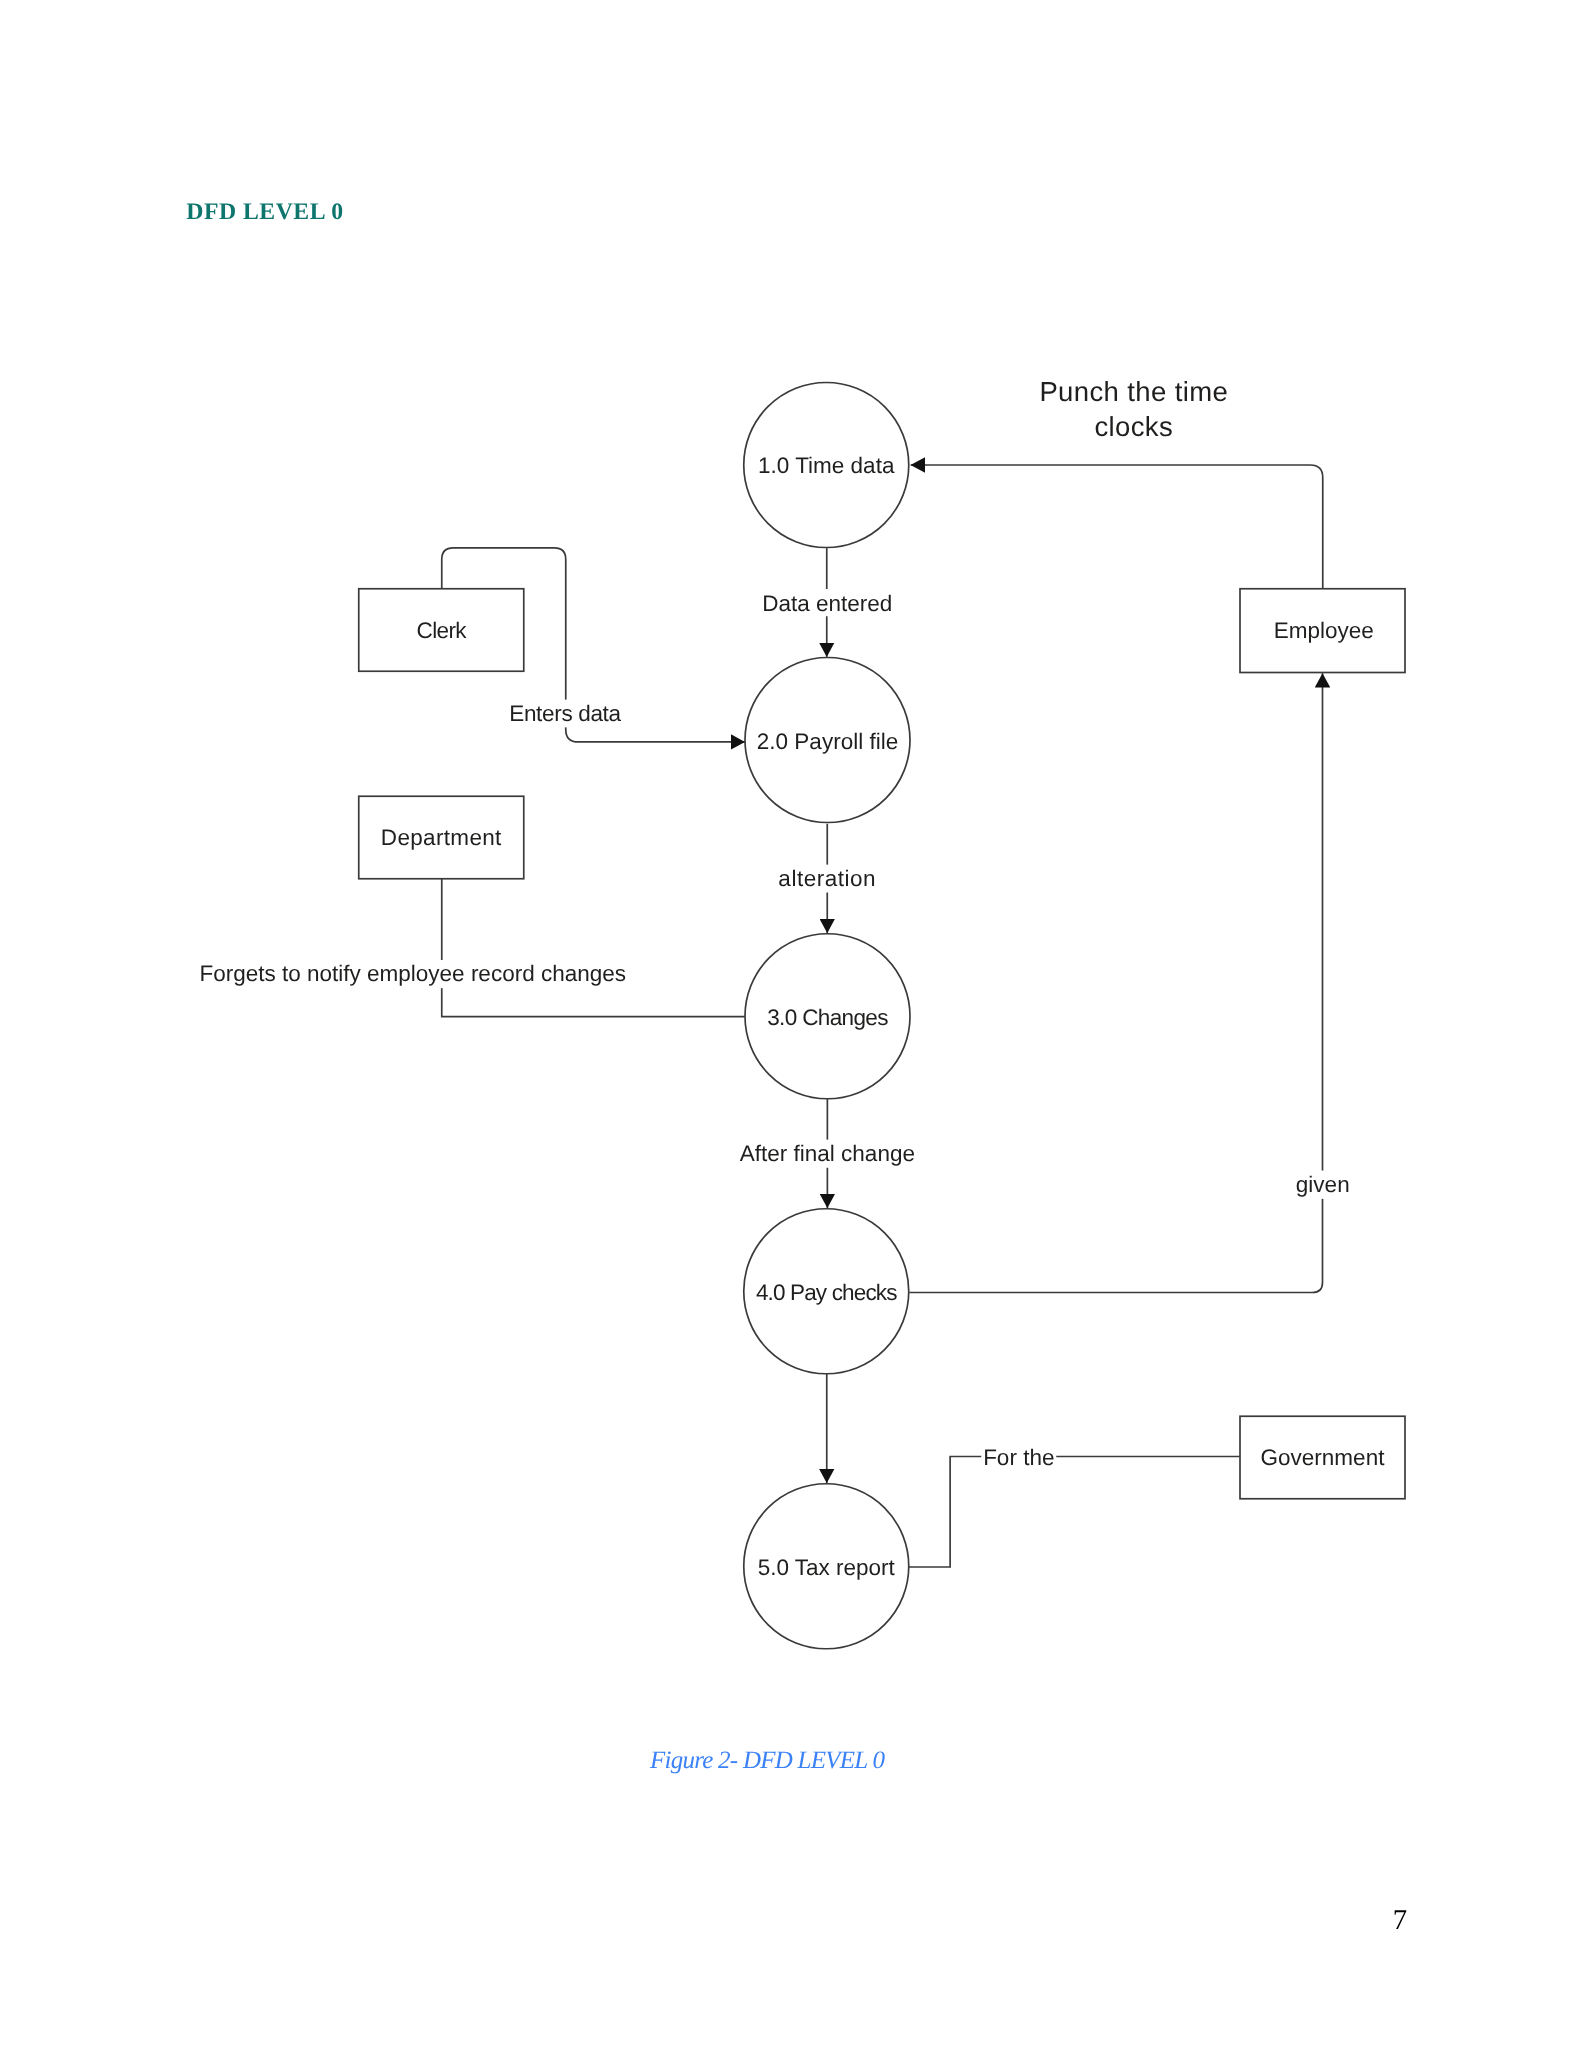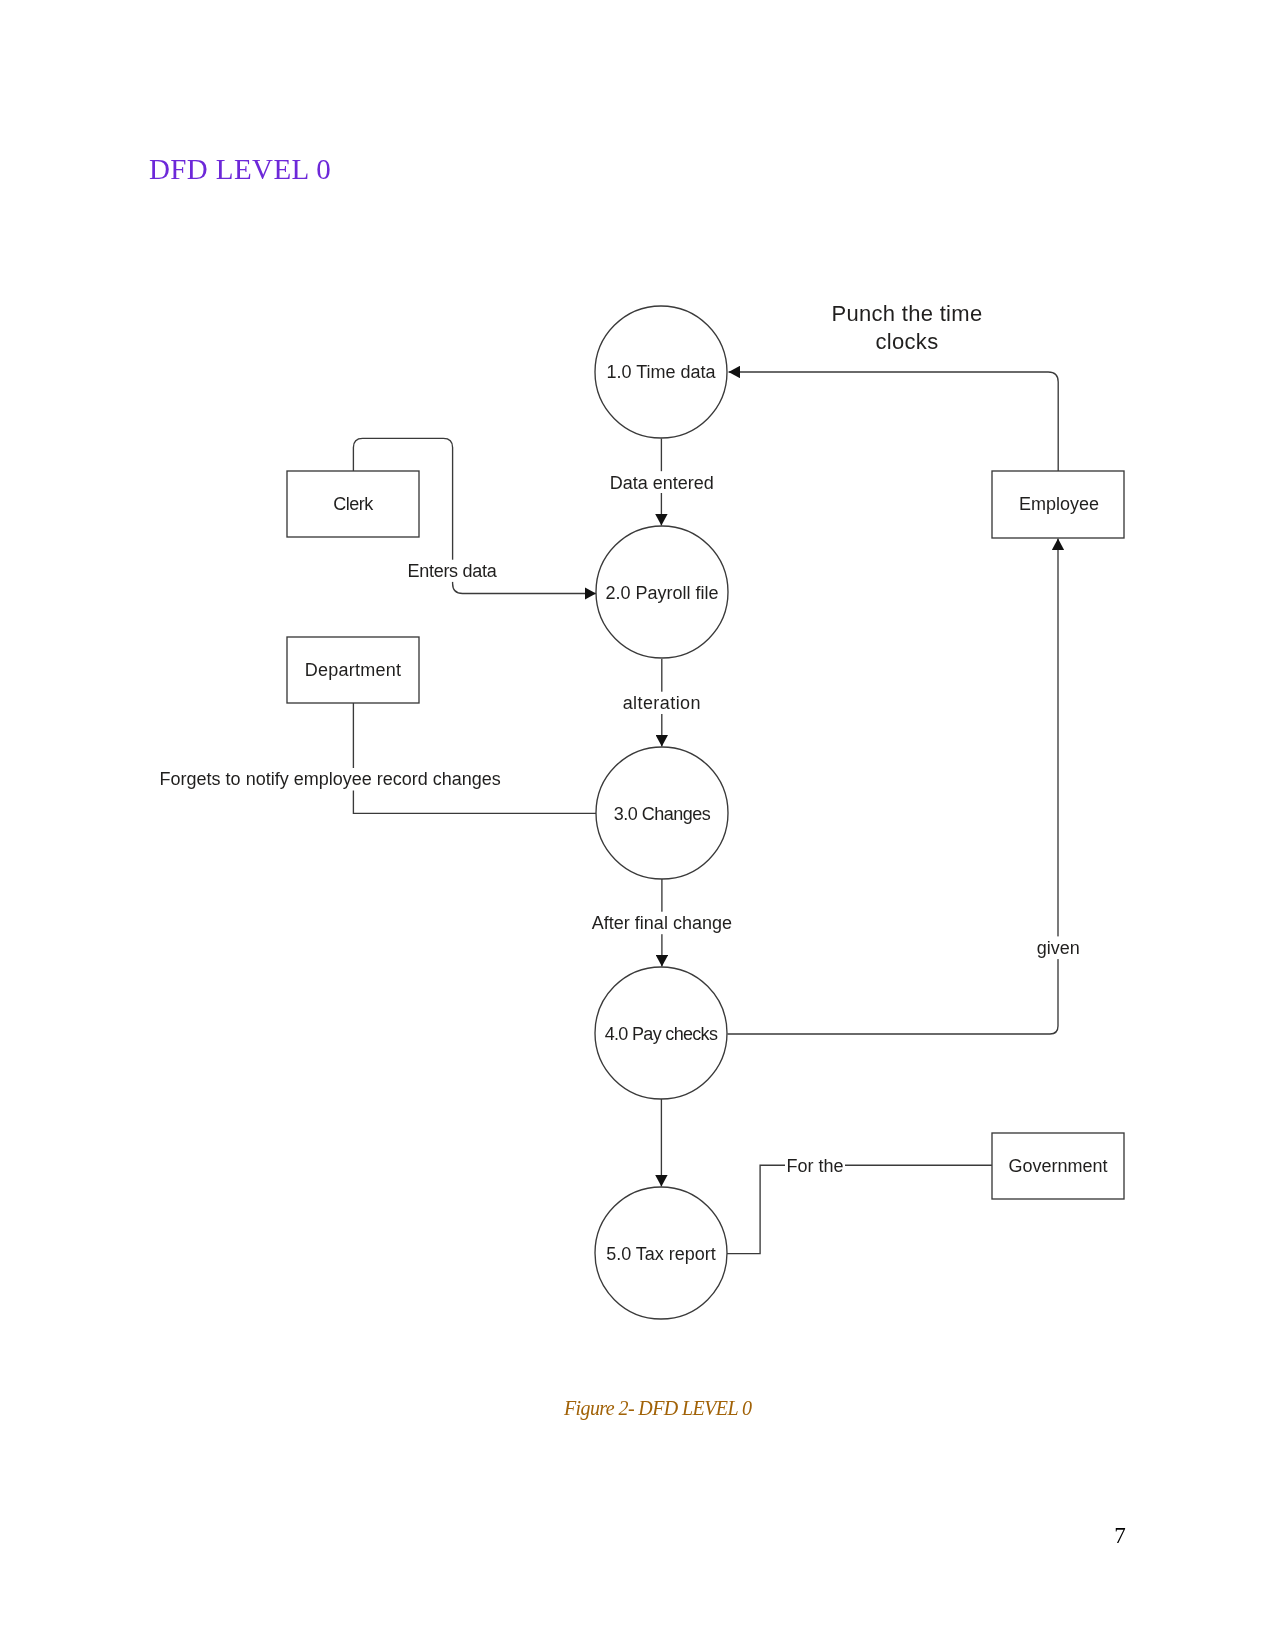--- a/index.html
+++ b/index.html
@@ -1,25 +1,25 @@
 <!DOCTYPE html>
 <html><head>
 <meta charset="utf-8">
 <title>DFD LEVEL 0</title>
 <style>
   html, body { margin:0; padding:0; background:#ffffff; }
   body { width:1275px; height:1651px; position:relative; overflow:hidden;
          font-family:"Liberation Sans", sans-serif; color:#000; }
   .page { position:absolute; inset:0; }
   #doc-title { position:absolute; left:149px; top:156px;
-      font-family:"Liberation Serif", serif; font-weight:normal; font-size:29px;
-      line-height:27px; color:#6d28d9; white-space:nowrap; letter-spacing:0.4px; }
-  #fig-caption { position:absolute; left:564px; top:1398px;
+      font-family:"Liberation Serif", serif; font-weight:bold; font-size:19px;
+      line-height:27px; color:#0f766e; white-space:nowrap; letter-spacing:0.4px; }
+  #fig-caption { position:absolute; left:520px; top:1398px;
       font-family:"Liberation Serif", serif; font-style:italic; font-size:20px;
-      line-height:20px; color:#a16207; white-space:nowrap; letter-spacing:-0.6px; }
+      line-height:20px; color:#3b82f6; white-space:nowrap; letter-spacing:-0.6px; }
   #page-number { position:absolute; left:1105px; top:1524px; width:30px; text-align:center;
       font-family:"Liberation Serif", serif; font-size:23px; line-height:23px; color:#000; }
   #diagram { position:absolute; left:0; top:0; width:1275px; height:1651px; }
   .dtext { font-family:"Liberation Sans", sans-serif; font-size:18px; fill:#201f1e; }
   .dtext-lg { font-family:"Liberation Sans", sans-serif; font-size:22px; fill:#201f1e; letter-spacing:0.3px; }
   .ls-tight  { letter-spacing:-0.5px; }
   .ls-tight2 { letter-spacing:-0.68px; }
   .ls-wide   { letter-spacing:0.42px; }
   .ls-wide2  { letter-spacing:0.26px; }
   .ls-mild   { letter-spacing:-0.26px; }

